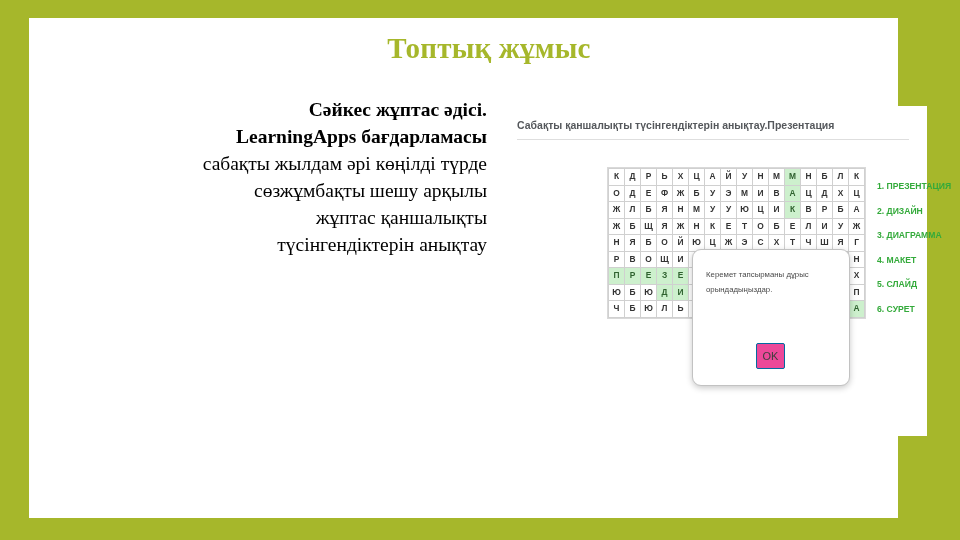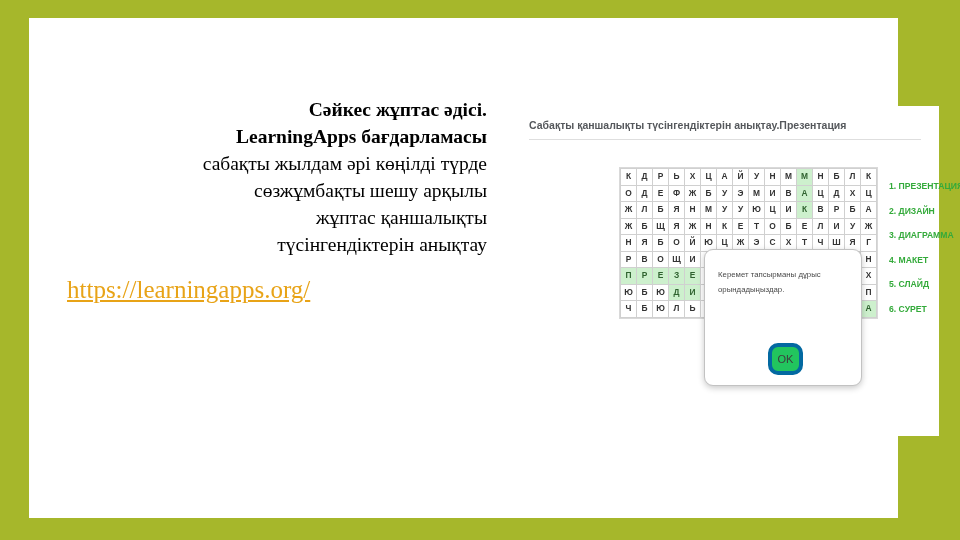--- a/index.html
+++ b/index.html
@@ -78,21 +78,21 @@
     text-decoration: underline;
     text-decoration-color: #e8a317;
     text-underline-offset: 2px;
     white-space: nowrap;
     cursor: pointer;
   }
 
   
   #app-shot {
     position: absolute;
-    left: 480px;
+    left: 468px;
     top: 88px;
     width: 430px;
     height: 330px;
     background: #ffffff;
   }
   #app-header {
     position: absolute;
     left: 20px;
     top: 13px;
     width: 390px;
@@ -180,49 +180,49 @@
     font-size: 7.8px;
     color: #4a4a4a;
     line-height: 15px;
   }
   #modal-ok {
     position: absolute;
     left: 63px;
     top: 93px;
     width: 27px;
     height: 24px;
-    border: 4px solid #0369a1;
-    border-radius: 10px;
-    background: #22c55e;
+    border: 1px solid #0369a1;
+    border-radius: 2px;
+    background: #ec4899;
     font-family: "Liberation Sans", sans-serif;
     font-size: 11px;
     color: #3d3d3d;
     line-height: 24px;
     text-align: center;
     cursor: pointer;
   }
 </style>
 </head>
 <body>
 
 <div id="slide">
   <div id="canvas">
 
+    <div id="title">Топтық жұмыс</div>
 
     <div id="left-col">
         <div class="body-line bold indent-1">Сәйкес жұптас әдісі.</div>
         <div class="body-line bold indent-2">LearningApps бағдарламасы</div>
         <div class="body-line">сабақты жылдам әрі көңілді түрде</div>
         <div class="body-line">сөзжұмбақты шешу арқылы</div>
         <div class="body-line">жұптас қаншалықты</div>
         <div class="body-line">түсінгендіктерін анықтау</div>
       </div>
 
     <div id="link-block">
-      <div class="link-line">https://learningapps.org/</div>
     </div>
 
     <div id="app-shot">
       <div id="app-header">Сабақты қаншалықты түсінгендіктерін анықтау.Презентация</div>
       <div id="app-rule"></div>
 
       <div id="grid-wrap">
         <table class="wordgrid">
           <tbody id="grid-body">
               <tr>

